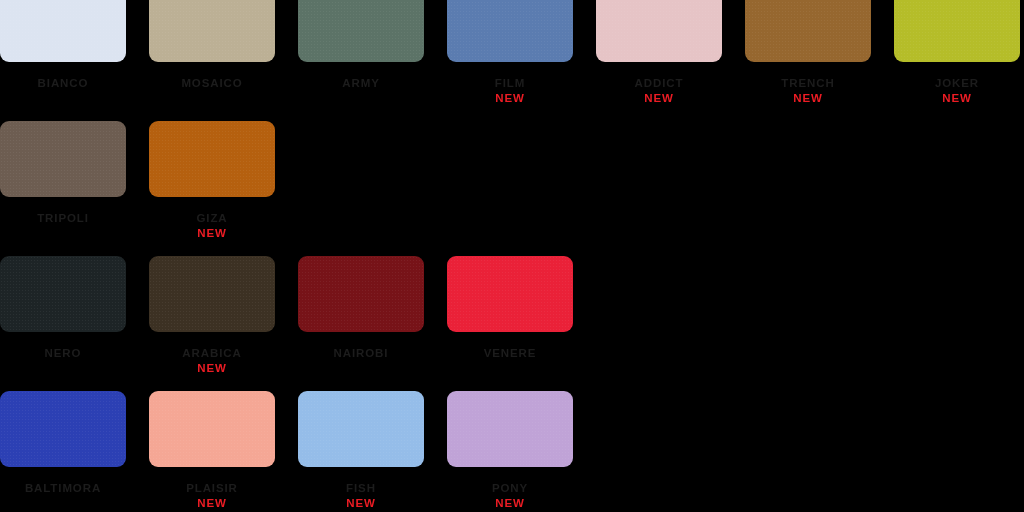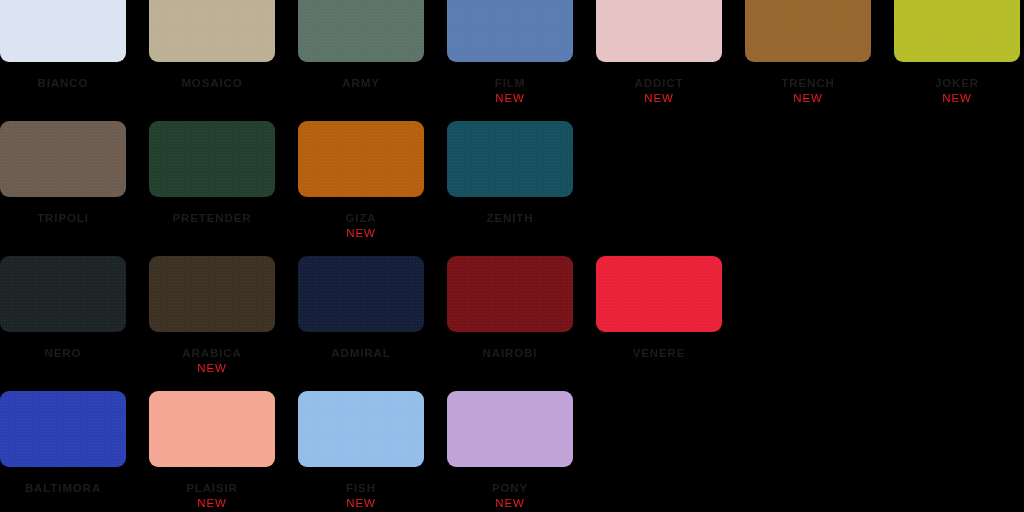--- a/index.html
+++ b/index.html
@@ -71,21 +71,21 @@
     font-size: 11.5px;
     font-weight: bold;
     letter-spacing: 0.9px;
     color: #1c1c1c;
     text-transform: uppercase;
     white-space: nowrap;
   }
 
   .swatch-new {
     font-size: 11.5px;
-    font-weight: normal;
+    font-weight: bold;
     letter-spacing: 0.9px;
     color: #ec1c24;
     text-transform: uppercase;
     margin-top: 3px;
     white-space: nowrap;
   }
 </style>
 </head>
 <body style="background-color: rgb(0, 0, 0);">
 
@@ -139,60 +139,42 @@
       </div>
     </div>
     <div class="swatch-row">
       <div class="swatch-cell">
         <div class="swatch-chip" title="TRIPOLI" style="background-color: rgb(109, 93, 81);"></div>
         <div class="swatch-labels">
           <div class="swatch-name">TRIPOLI</div>
         </div>
       </div>
       <div class="swatch-cell">
-        <div class="swatch-chip" title="PRETENDER" style="background-color: rgb(35, 64, 47);"></div>
-        <div class="swatch-labels">
-          <div class="swatch-name">PRETENDER</div>
-        </div>
-      </div>
-      <div class="swatch-cell">
         <div class="swatch-chip" title="GIZA" style="background-color: rgb(181, 96, 15);"></div>
         <div class="swatch-labels">
           <div class="swatch-name">GIZA</div>
           <div class="swatch-new" style="color: rgb(236, 28, 36);">NEW</div>
         </div>
       </div>
-      <div class="swatch-cell">
-        <div class="swatch-chip" title="ZENITH" style="background-color: rgb(22, 80, 94);"></div>
-        <div class="swatch-labels">
-          <div class="swatch-name">ZENITH</div>
-        </div>
-      </div>
     </div>
     <div class="swatch-row">
       <div class="swatch-cell">
         <div class="swatch-chip" title="NERO" style="background-color: rgb(29, 36, 38);"></div>
         <div class="swatch-labels">
           <div class="swatch-name">NERO</div>
         </div>
       </div>
       <div class="swatch-cell">
         <div class="swatch-chip" title="ARABICA" style="background-color: rgb(60, 49, 35);"></div>
         <div class="swatch-labels">
           <div class="swatch-name">ARABICA</div>
           <div class="swatch-new" style="color: rgb(236, 28, 36);">NEW</div>
         </div>
       </div>
       <div class="swatch-cell">
-        <div class="swatch-chip" title="ADMIRAL" style="background-color: rgb(22, 31, 58);"></div>
-        <div class="swatch-labels">
-          <div class="swatch-name">ADMIRAL</div>
-        </div>
-      </div>
-      <div class="swatch-cell">
         <div class="swatch-chip" title="NAIROBI" style="background-color: rgb(119, 19, 24);"></div>
         <div class="swatch-labels">
           <div class="swatch-name">NAIROBI</div>
         </div>
       </div>
       <div class="swatch-cell">
         <div class="swatch-chip" title="VENERE" style="background-color: rgb(234, 33, 56);"></div>
         <div class="swatch-labels">
           <div class="swatch-name">VENERE</div>
         </div>

